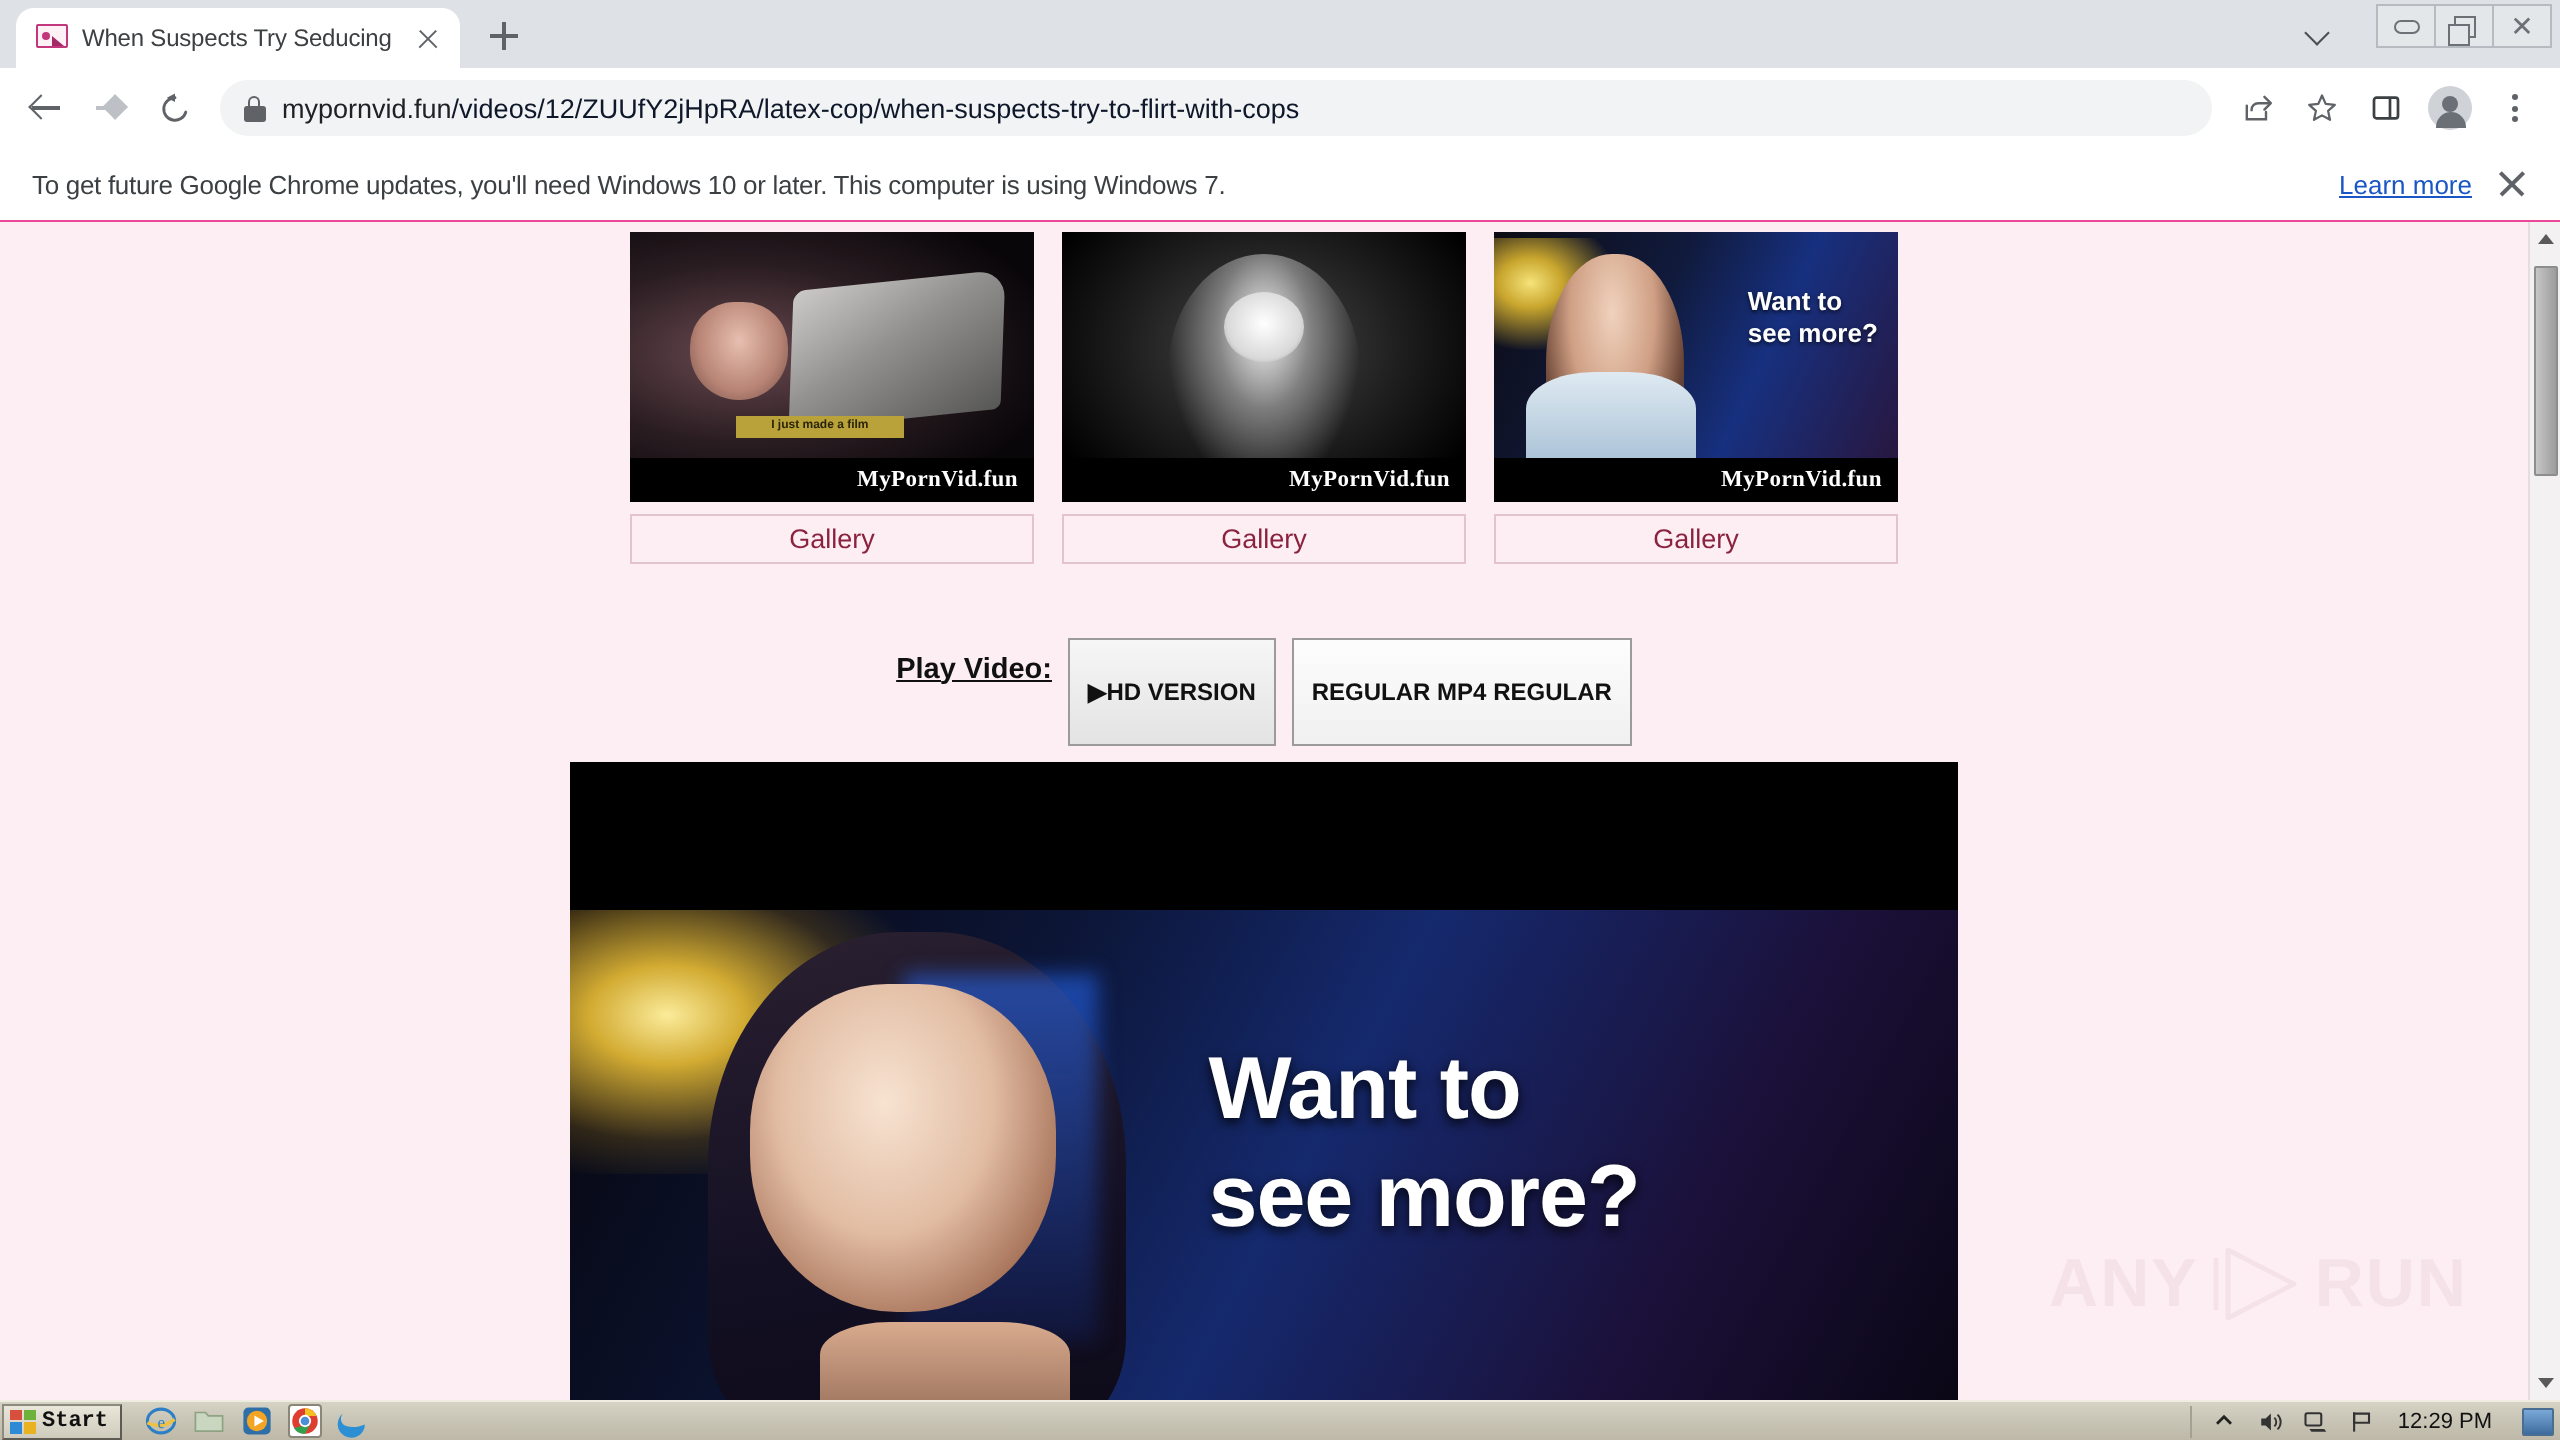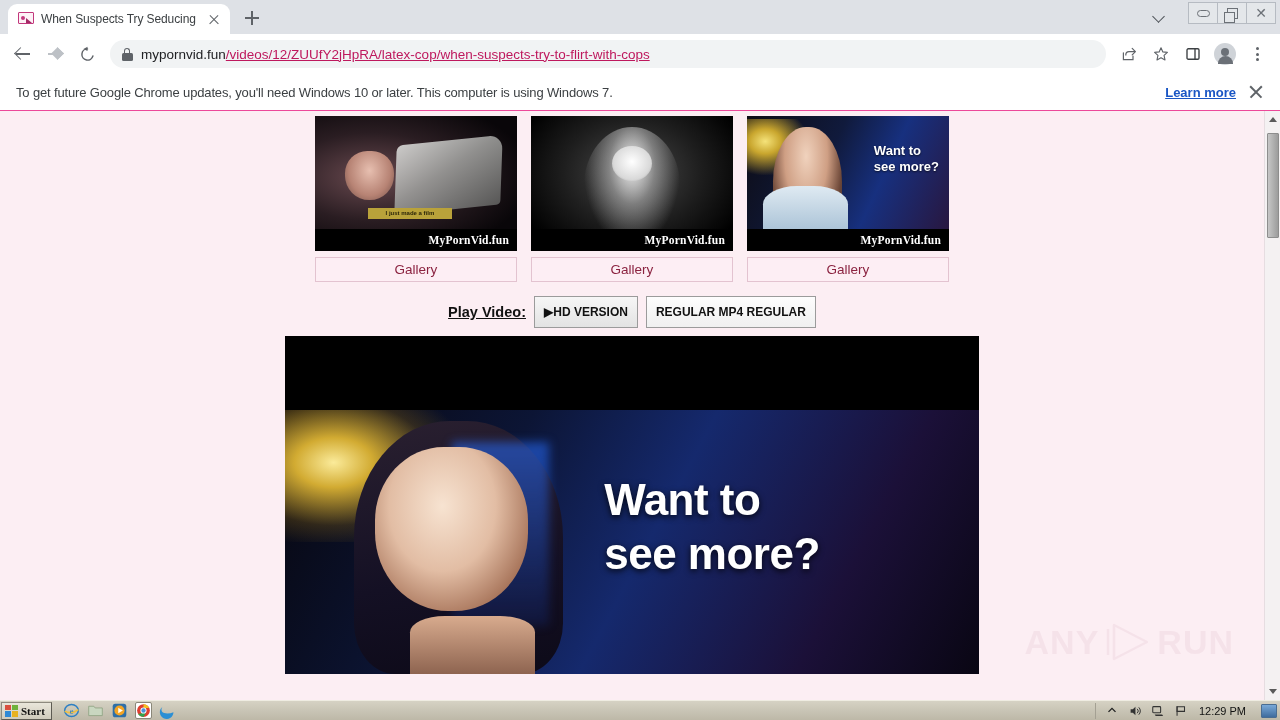--- a/index.html
+++ b/index.html
@@ -89,39 +89,39 @@
   .omnibox {
     flex: 1; height: 28px; background: #f1f3f4; border-radius: 14px;
     display: flex; align-items: center; padding: 0 12px; margin: 0 6px;
     gap: 8px; min-width: 0;
   }
   .lock { width: 11px; height: 13px; position: relative; flex: 0 0 11px; }
   .lock .body { position:absolute; bottom:0; left:0; width:11px; height:8px; background:#5f6368; border-radius:1.5px; }
   .lock .shk { position:absolute; top:0; left:2.4px; width:6px; height:6px;
     border:1.6px solid #5f6368; border-bottom:none; border-radius:3px 3px 0 0; }
   .url { font-size: 13.5px; color: #202124; white-space: nowrap; overflow: hidden; }
-  .url .dim { color: #be185d; text-decoration: underline; }
+  .url .dim { color: #0f172a; }
 
   .tb-right { display: flex; align-items: center; gap: 2px; }
   .avatar { width: 22px; height: 22px; border-radius: 50%; background: #cfd3d8; position: relative; }
   .avatar::before { content:""; position:absolute; left:7px; top:4.5px; width:8px; height:8px;
     background:#6b7077; border-radius:50%; }
   .avatar::after { content:""; position:absolute; left:3.5px; bottom:1px; width:15px; height:8px;
     background:#6b7077; border-radius: 8px 8px 0 0; }
   .kebab { width: 16px; height: 16px; position: relative; }
   .kebab i { position:absolute; left:6.7px; width:3px; height:3px; background:#5f6368; border-radius:50%; }
   .kebab i:nth-child(1){ top:1px; } .kebab i:nth-child(2){ top:6.5px; } .kebab i:nth-child(3){ top:12px; }
 
   
   .infobar {
     height: 37px; background: #fff; border-bottom: 1px solid #ec4899;
     display: flex; align-items: center; padding: 0 14px 0 16px; gap: 10px;
   }
   .infobar-text { font-size: 13px; color: #3c4043; flex: 1; letter-spacing: -0.15px; }
-  .infobar-link { font-size: 13px; color: #1a56c4; text-decoration: underline; cursor: pointer; font-weight: bold; }
+  .infobar-link { font-size: 13px; color: #1a56c4; text-decoration: underline; cursor: pointer; }
   .infobar-close { width: 20px; height: 20px; position: relative; cursor: pointer; flex: 0 0 20px; }
   .infobar-close::before, .infobar-close::after {
     content:""; position:absolute; left:2px; top:9.3px; width:16px; height:1.5px; background:#5f6368;
   }
   .infobar-close::before { transform: rotate(45deg); }
   .infobar-close::after { transform: rotate(-45deg); }
 
   
   .viewport {
     position: relative; width: 1280px; height: 589px;
@@ -184,22 +184,23 @@
     line-height:1.22; text-align:left; text-shadow: 0 1px 2px rgba(0,0,0,.7);
     font-family:"Liberation Sans", sans-serif; }
 
   
   .playrow {
     display:flex; align-items:center; justify-content:center; gap:8px; margin-top: 14px;
   }
   .play-label { font-size: 14.5px; font-weight: bold; color:#111; text-decoration: underline; }
   .vbtn {
     border: 1px solid #9b9b9b; background: linear-gradient(180deg,#f6f6f6 0%,#e3e3e3 100%);
-    font-size: 12px; font-weight: bold; color:#111; padding: 8px 9px; cursor: pointer;
+    font-size: 12px; font-weight: bold; color:#111; padding: 19px 9px; cursor: pointer;
     font-family:"Liberation Sans", sans-serif;
+    margin-top:23px;
   }
   .vbtn.alt { background: linear-gradient(180deg,#fdfdfd 0%,#f0f0f0 100%); }
 
   .note {
     margin: 9px auto 0; width: 1240px; text-align: center; font-size: 14.5px;
     color: #111; line-height: 1.55; letter-spacing: -0.1px;
   }
 
   
   .player {
@@ -253,21 +254,21 @@
   }
   .start {
     display:flex; align-items:center; gap:3px; height:18px; margin-left:1px; padding:0 6px 0 3px;
     background: linear-gradient(180deg,#e9e6da 0%, #cfcbbc 100%);
     border: 1px solid #8d8a7e; border-right-color:#5d5b52; border-bottom-color:#5d5b52;
     cursor:pointer;
   }
   .start-logo { width: 13px; height: 12px; display:grid; grid-template-columns:1fr 1fr; grid-template-rows:1fr 1fr; gap:1px; }
   .start-logo i:nth-child(1){ background:#d94f3d; } .start-logo i:nth-child(2){ background:#6eb23b; }
   .start-logo i:nth-child(3){ background:#2f8ad6; } .start-logo i:nth-child(4){ background:#e8b221; }
-  .start-txt { font-size: 11px; font-weight: bold; color:#111; font-family:Liberation Serif, serif;text-align:right; }
+  .start-txt { font-size: 11px; font-weight: bold; color:#111; font-family:Liberation Mono, monospace;text-align:right; }
   .qlaunch { display:flex; align-items:center; gap:7px; margin-left: 11px; }
   .ql { width: 17px; height: 17px; border-radius:2px; position:relative; cursor:pointer; }
   .ql.active { border:1px solid #8a8779; background:#fff; }
   .tray { margin-left:auto; display:flex; align-items:center; gap:9px;
     border-left:1px solid #a4a093; padding-left: 9px; height: 16px; }
   .tray-ic { width:14px; height:14px; position:relative; cursor:pointer; }
   .clock { font-size: 11px; color:#111; margin: 0 6px 0 2px; font-family:"Liberation Sans", sans-serif; }
   .showdesk { width:16px;height:14px;background:linear-gradient(180deg,#7aa9d8,#3f6c9e); border:1px solid #4a6d92; border-radius:1px; margin-right:3px; cursor:pointer; }
 </style>
 </head>

